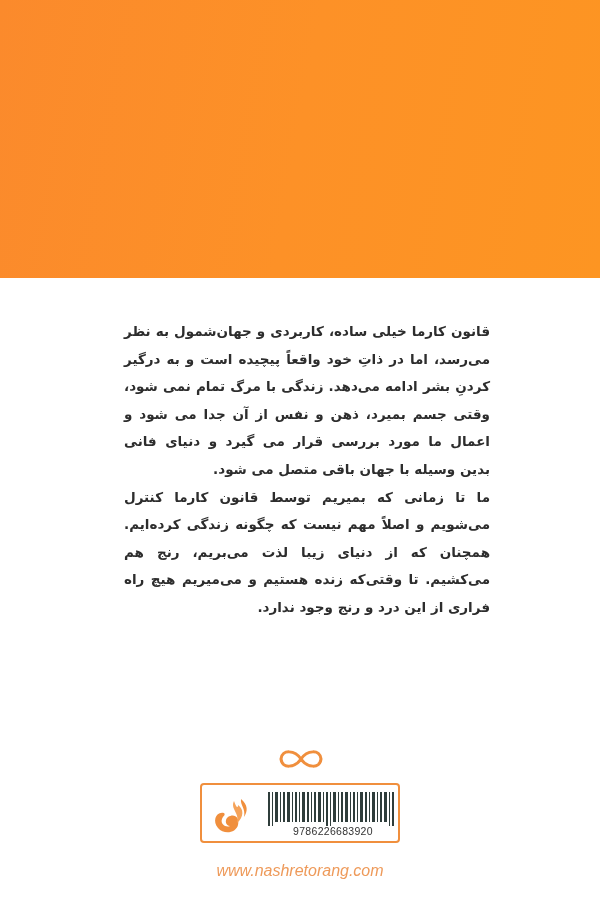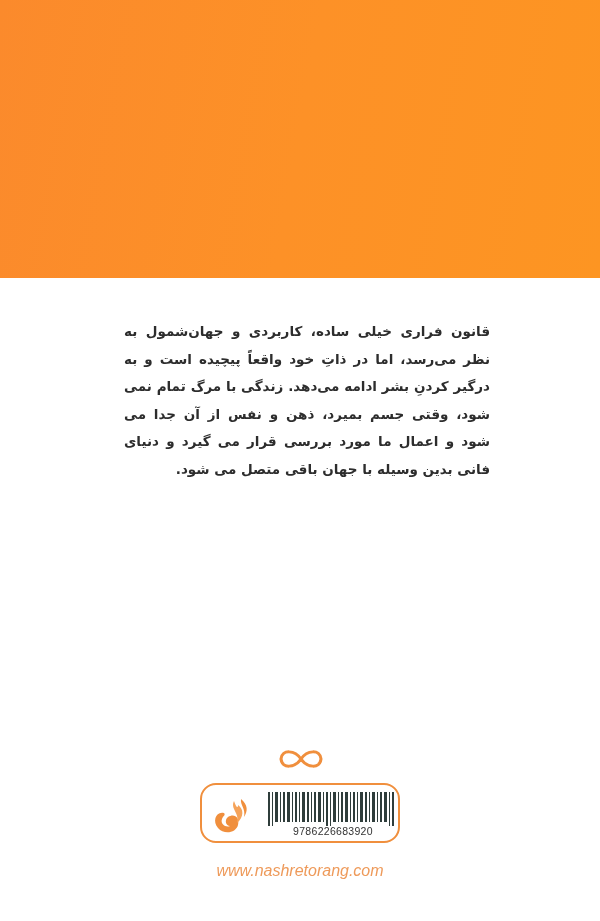--- a/index.html
+++ b/index.html
@@ -17,41 +17,42 @@
       direction: rtl; text-align: justify; text-align-last: right;
       color: #2d2d2d; font-weight: bold; font-size: 13.5px; line-height: 27.6px;
       font-family: "DejaVu Sans", sans-serif;
     }
     .body-text p { margin: 0; }
     .infinity {
       position: absolute; left: 276px; top: 746px; width: 50px; height: 26px;
     }
     .barcode-box {
       position: absolute; left: 200px; top: 783px; width: 200px; height: 60px;
-      border: 2px solid #f08f3d; border-radius: 16px; background: #fff;
+      border: 2px solid #f08f3d; border-radius: 4px; background: #fff;
       box-sizing: border-box;
     }
     .logo { position: absolute; left: 8px; top: 10px; width: 40px; height: 42px; }
     .bars { position: absolute; left: 66px; top: 7px; width: 126px; height: 34px; }
     .isbn {
       position: absolute; left: 76px; top: 40px; width: 110px; text-align: center;
       font-family: "Liberation Sans", sans-serif; font-size: 10.5px; color: #333; letter-spacing: 0.3px;
     }
     .website {
       position: absolute; left: 200px; top: 862px; width: 200px; text-align: center;
       font-family: "Liberation Sans", sans-serif; font-size: 16px; color: #ee9a5a; font-style: italic;
     }
   </style>
 </head>
 <body>
 
 <div class="top-band"></div>
 
 <div class="body-text">
-  <p>قانون فراری خیلی ساده، کاربردی و جهان‌شمول به نظر می‌رسد، اما در ذاتِ خود واقعاً پیچیده است و به درگیر کردنِ بشر ادامه می‌دهد. زندگی با مرگ تمام نمی شود، وقتی جسم بمیرد، ذهن و نفس از آن جدا می شود و اعمال ما مورد بررسی قرار می گیرد و دنیای فانی بدین وسیله با جهان باقی متصل می شود.</p>
+  <p>قانون کارما خیلی ساده، کاربردی و جهان‌شمول به نظر می‌رسد، اما در ذاتِ خود واقعاً پیچیده است و به درگیر کردنِ بشر ادامه می‌دهد. زندگی با مرگ تمام نمی شود، وقتی جسم بمیرد، ذهن و نفس از آن جدا می شود و اعمال ما مورد بررسی قرار می گیرد و دنیای فانی بدین وسیله با جهان باقی متصل می شود.</p>
+  <p>ما تا زمانی که بمیریم توسط قانون کارما کنترل می‌شویم و اصلاً مهم نیست که چگونه زندگی کرده‌ایم. همچنان که از دنیای زیبا لذت می‌بریم، رنج هم می‌کشیم. تا وقتی‌که زنده هستیم و می‌میریم هیچ راه فراری از این درد و رنج وجود ندارد.</p>
 </div>
 
 <svg class="infinity" viewBox="0 0 50 26">
   <path d="M25 13 C19 4, 6 3, 5 13 C6 23, 19 22, 25 13 C31 4, 44 3, 45 13 C44 23, 31 22, 25 13 Z" fill="none" stroke="#f08f3d" stroke-width="3"></path>
 </svg>
 
 <div class="barcode-box">
   <svg class="logo" viewBox="0 0 40 42">
     <path d="M14 18 C6 16, 2 26, 8 33 C14 40, 26 38, 28 30 C30 22, 24 18, 18 22 C14 25, 16 31, 20 31 C16 33, 10 29, 12 24 C13 21, 16 20, 14 18 Z" fill="#f08f3d"></path>
     <path d="M24 6 C20 14, 30 18, 27 28 C34 22, 34 14, 28 10 C28 14, 26 12, 24 6 Z" fill="#f5a35a"></path>

